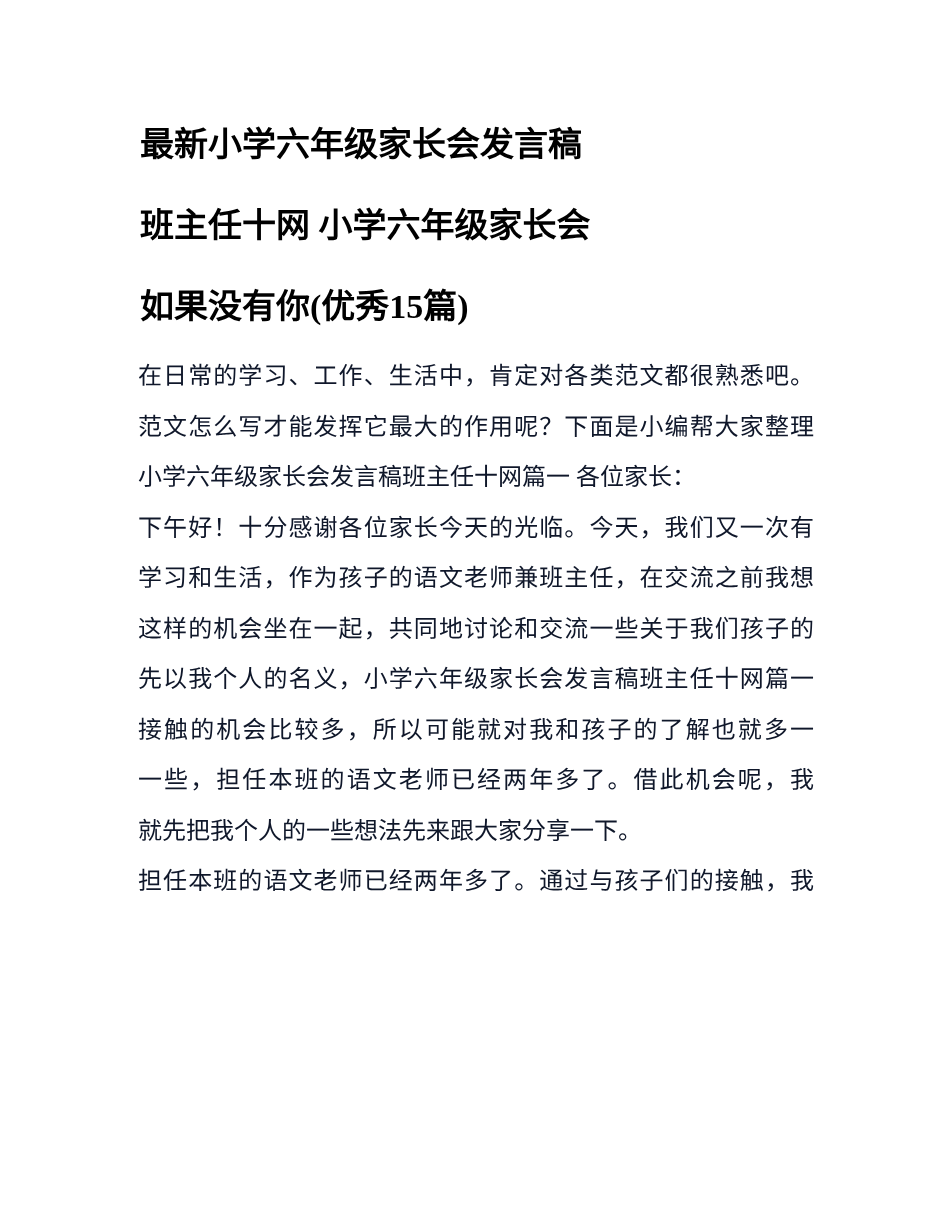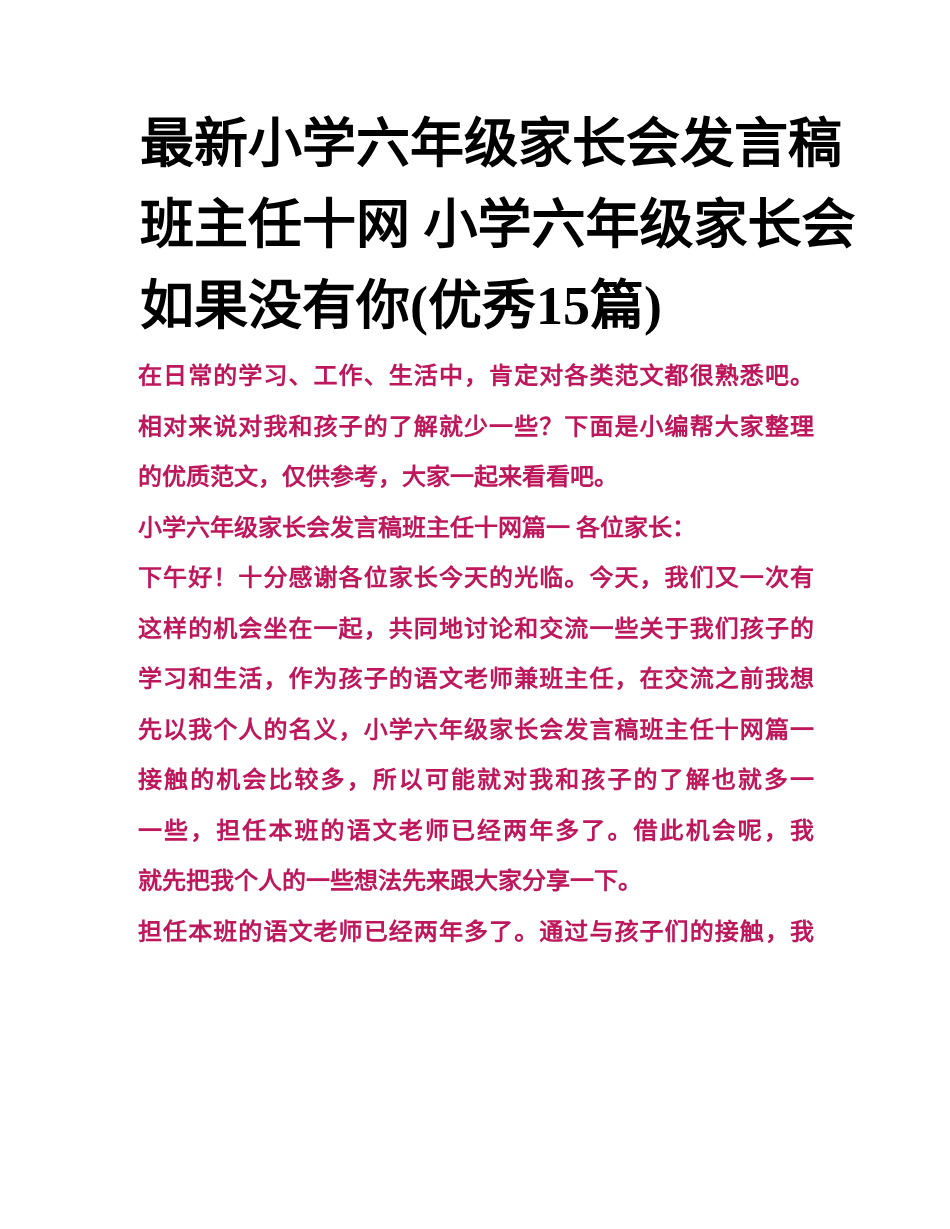--- a/index.html
+++ b/index.html
@@ -19,39 +19,38 @@
     height: 1229px;
     background: #ffffff;
     overflow: hidden;
   }
   .doc-title {
     position: absolute;
     left: 140px;
     top: 104px;
     width: 690px;
     margin: 0;
-    font-size: 54px;
+    font-size: 34px;
     line-height: 81px;
     font-weight: 700;
     color: #000000;
     letter-spacing: 0;
   }
   .title-line {
     display: block;
     white-space: pre;
   }
   .doc-body {
     position: absolute;
     left: 138px;
     top: 351px;
     width: 676px;
     font-size: 24px;
     line-height: 50.5px;
-    color: #be185d;
-    font-weight: bold;
+    color: #0f172a;
   }
   .para {
     margin: 0;
     padding: 0;
   }
   .text-line {
     display: block;
     text-align: justify;
     text-align-last: justify;
   }
@@ -68,30 +67,29 @@
   <h1 class="doc-title">
     <span class="title-line">最新小学六年级家长会发言稿</span>
     <span class="title-line">班主任十网 小学六年级家长会</span>
     <span class="title-line">如果没有你(优秀15篇)</span>
   </h1>
 
   <section class="doc-body" id="doc-body">
 
   <p class="para">
         <span class="text-line">在日常的学习、工作、生活中，肯定对各类范文都很熟悉吧。</span>
-        <span class="text-line">相对来说对我和孩子的了解就少一些？下面是小编帮大家整理</span>
-        <span class="text-line para-last">的优质范文，仅供参考，大家一起来看看吧。</span>
+        <span class="text-line">范文怎么写才能发挥它最大的作用呢？下面是小编帮大家整理</span>
       </p>
       <p class="para">
         <span class="text-line para-last">小学六年级家长会发言稿班主任十网篇一 各位家长：</span>
       </p>
       <p class="para">
         <span class="text-line">下午好！十分感谢各位家长今天的光临。今天，我们又一次有</span>
+        <span class="text-line">学习和生活，作为孩子的语文老师兼班主任，在交流之前我想</span>
         <span class="text-line">这样的机会坐在一起，共同地讨论和交流一些关于我们孩子的</span>
-        <span class="text-line">学习和生活，作为孩子的语文老师兼班主任，在交流之前我想</span>
         <span class="text-line">先以我个人的名义，小学六年级家长会发言稿班主任十网篇一</span>
         <span class="text-line">接触的机会比较多，所以可能就对我和孩子的了解也就多一</span>
         <span class="text-line">一些，担任本班的语文老师已经两年多了。借此机会呢，我</span>
         <span class="text-line para-last">就先把我个人的一些想法先来跟大家分享一下。</span>
       </p>
       <p class="para">
         <span class="text-line">担任本班的语文老师已经两年多了。通过与孩子们的接触，我</span>
       </p>
     </section>
 

